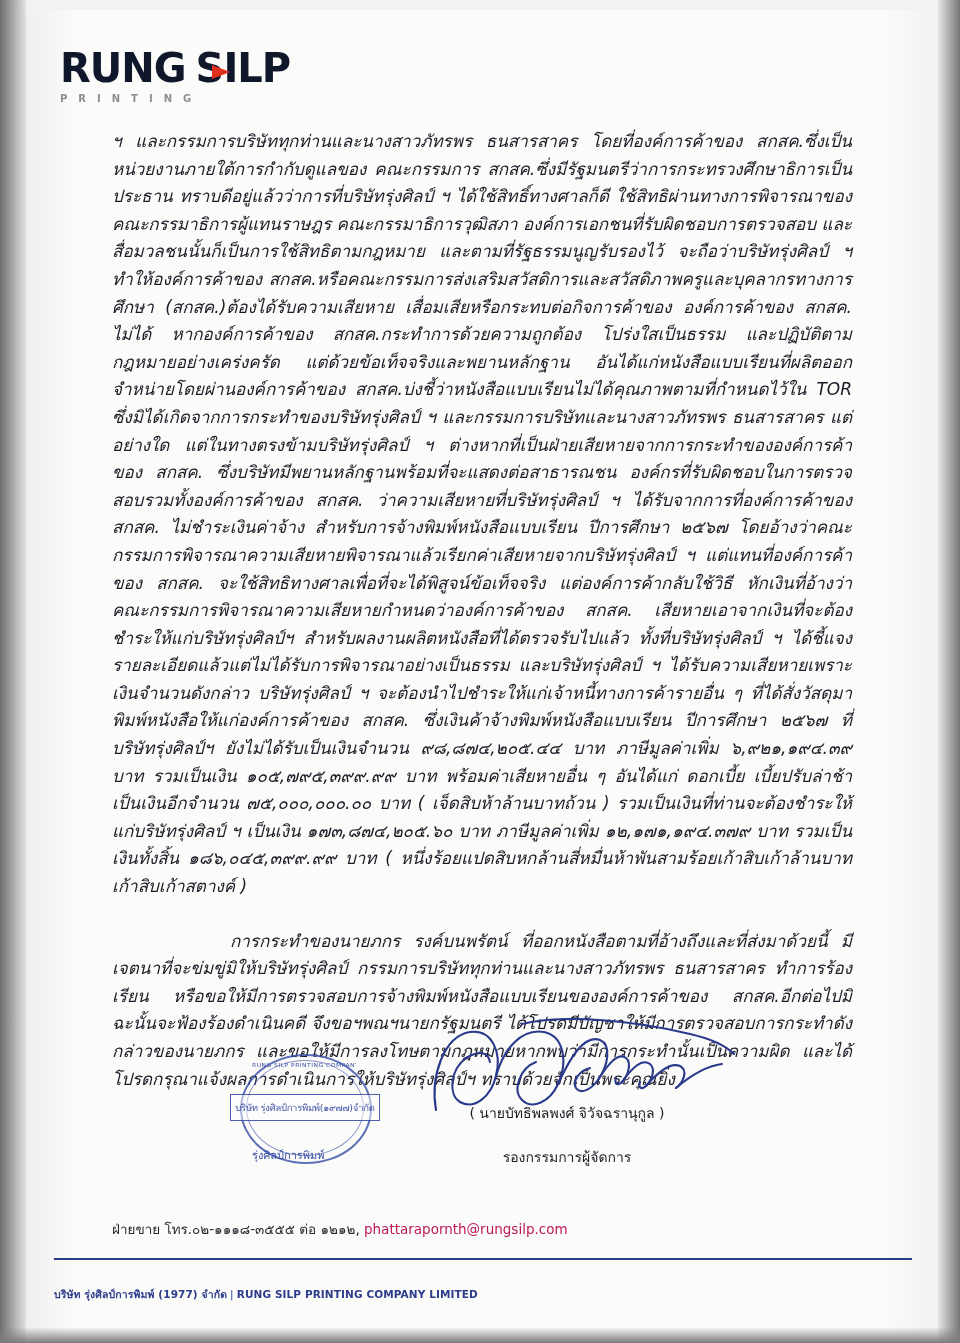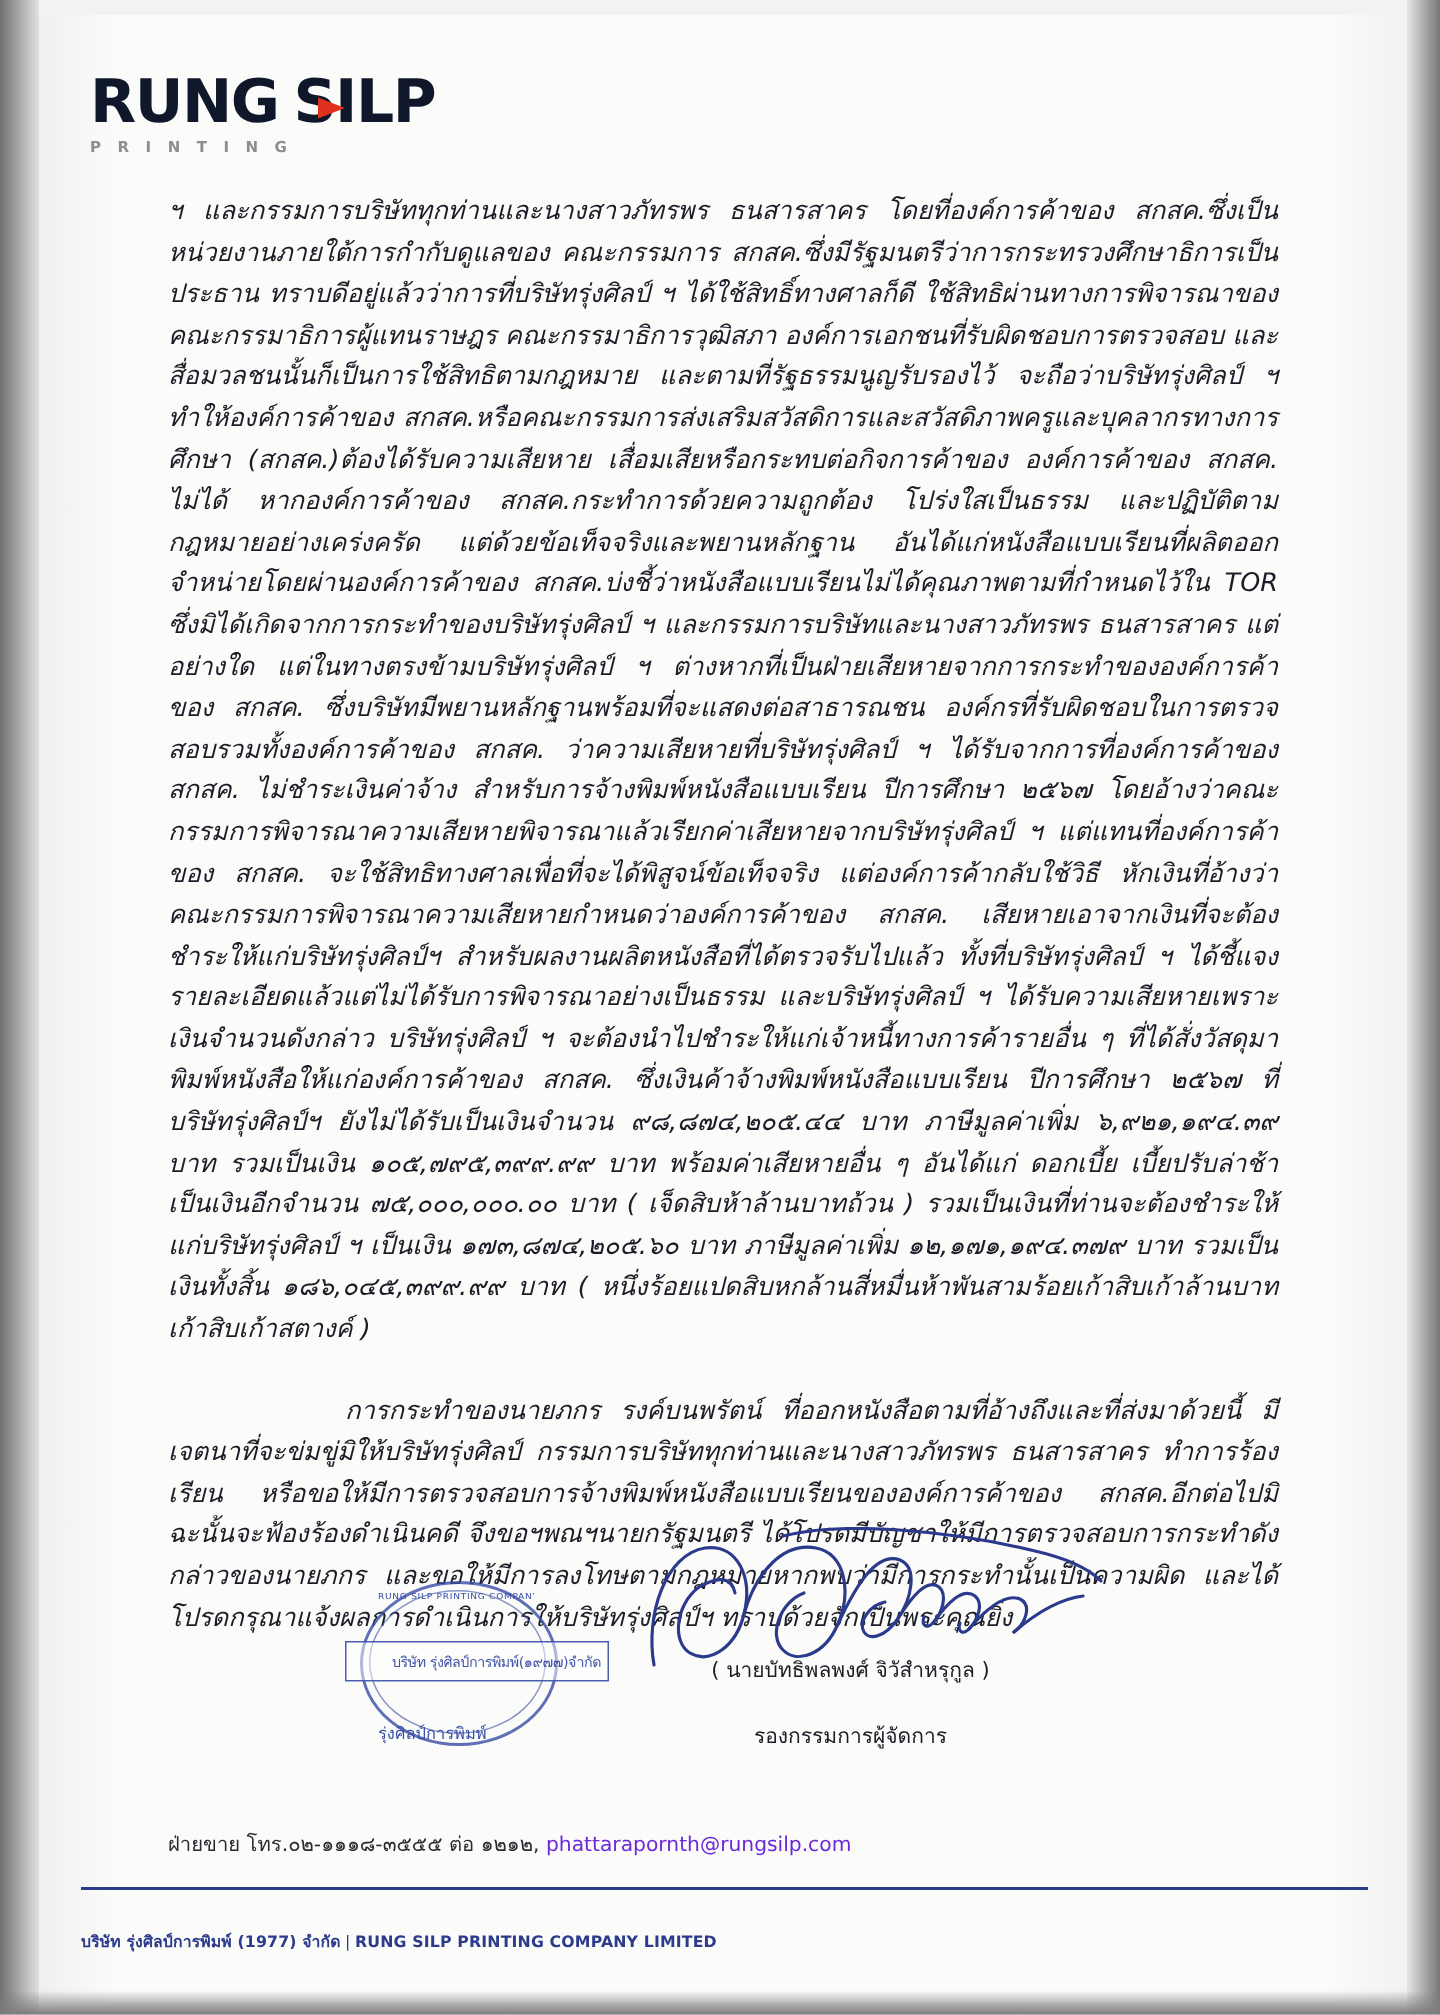--- a/index.html
+++ b/index.html
@@ -138,21 +138,20 @@
   .seal-bar {
     position: absolute;
     left: 0px; top: 42px;
     width: 148px; height: 25px;
     border: 1.5px solid #3a4fa8;
     background: rgba(255,255,255,0.55);
     display: flex;
     align-items: center;
     justify-content: center;
     opacity: 0.9;
-    padding-left: 26px;
   }
   .seal-bar span {
     font-size: 9.5px;
     color: #2f43a0;
     white-space: nowrap;
     letter-spacing: -0.3px;
   }
   .seal-top-txt {
     position: absolute;
     left: 22px; top: 9px;
@@ -210,21 +209,21 @@
 
   
   .contact-line {
     position: absolute;
     left: 112px;
     top: 1218px;
     font-size: 13.5px;
     color: #2a2a33;
     white-space: nowrap;
   }
-  .contact-line .email { color: #6d28d9; }
+  .contact-line .email { color: #be185d; }
 
   
   .footer {
     position: absolute;
     left: 54px;
     top: 1258px;
     width: 860px;
   }
   .footer-rule {
     width: 858px;
@@ -296,21 +295,21 @@
             <path d="M176 62 C 186 46, 196 34, 204 40 C 210 45, 206 58, 200 64 C 196 68, 192 66, 194 60"></path>
             <path d="M200 64 C 210 50, 220 40, 228 46 C 234 51, 230 62, 224 68 C 220 72, 216 70, 218 64"></path>
             <path d="M224 68 C 236 54, 248 44, 258 48 C 266 52, 262 64, 254 70"></path>
             <path d="M254 70 C 268 58, 284 48, 300 46"></path>
             <path d="M100 6 C 140 -4, 210 2, 268 16 C 290 21, 304 28, 312 36"></path>
             <path d="M44 40 C 58 32, 66 34, 68 44"></path>
           </g>
         </svg>
       </div>
 
-      <div class="sig-name">( นายบัทธิพลพงศ์  จิวัสำหรุกูล )</div>
+      <div class="sig-name">( นายบัทธิพลพงศ์  จิวัจฉรานุกูล )</div>
       <div class="sig-title">รองกรรมการผู้จัดการ</div>
     </div>
   </div>
 
   <div class="contact-line">
     <span>ฝ่ายขาย โทร.๐๒-๑๑๑๘-๓๕๕๕ ต่อ ๑๒๑๒,</span>
     <span class="email">phattarapornth@rungsilp.com</span>
   </div>
 
   <div class="footer">

